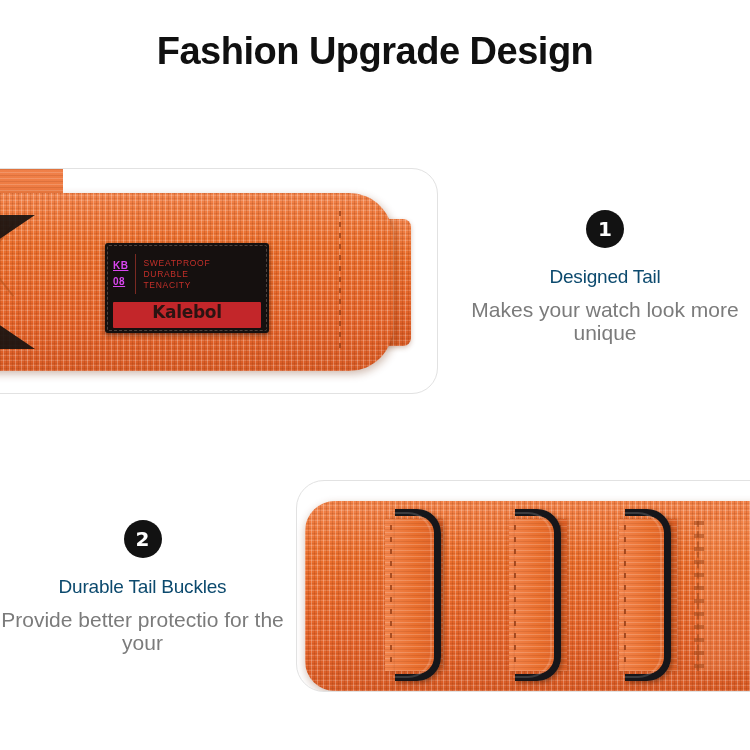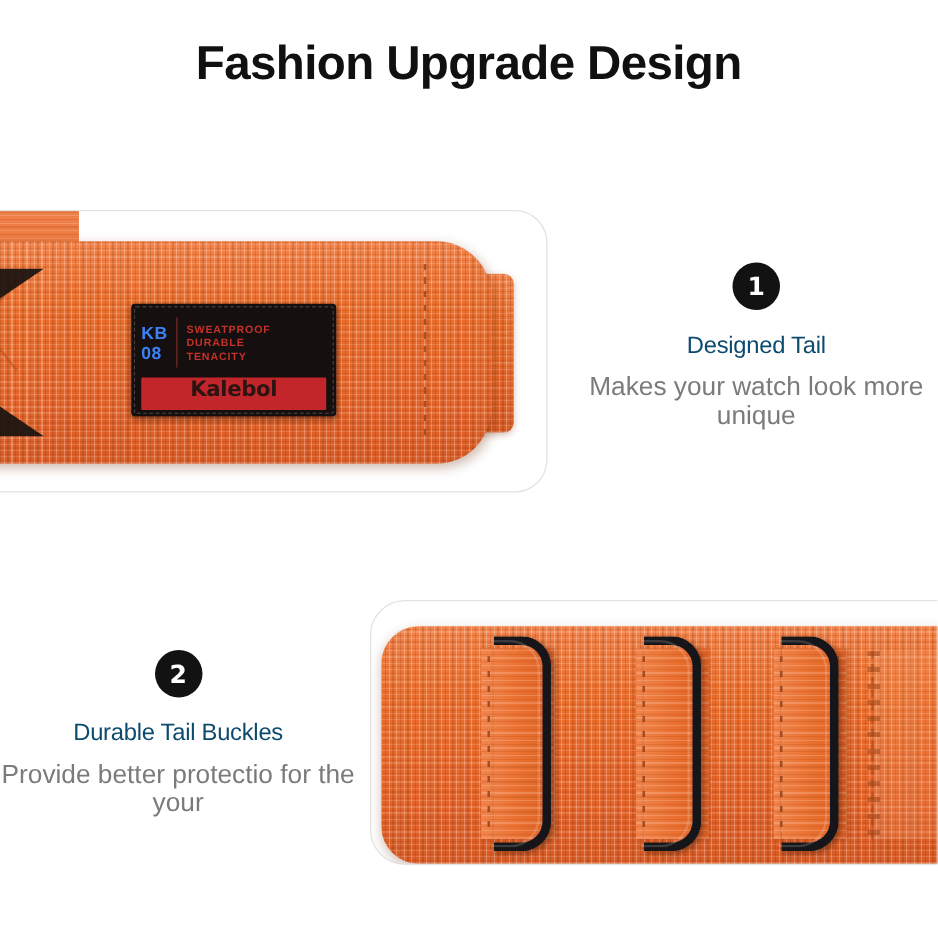--- a/index.html
+++ b/index.html
@@ -163,36 +163,37 @@
     border:1px dashed rgba(170,150,140,0.38);
     border-radius:2px;
     pointer-events:none;
   }
   .label-top{
     display:flex;
     align-items:center;
     height:48px;
   }
   .label-code{
-    color:#3b82f6;
+    color:#d946ef;
     font-weight:bold;
-    font-size:14px;
+    font-size:10px;
     line-height:16px;
     letter-spacing:0.5px;
     padding-right:7px;
+    text-decoration:underline;
   }
   .label-divider{
     width:1px; height:40px;
     background:#7a2a22;
     margin-right:7px;
   }
   .label-claims{
     color:#c4302a;
     font-size:8.5px;
-    font-weight:bold;
+    font-weight:normal;
     line-height:11px;
     letter-spacing:0.7px;
   }
   .label-band{
     margin-top:4px;
     height:26px;
     background:#c3262a;
     border-radius:1px;
     display:flex;
     justify-content:center;

